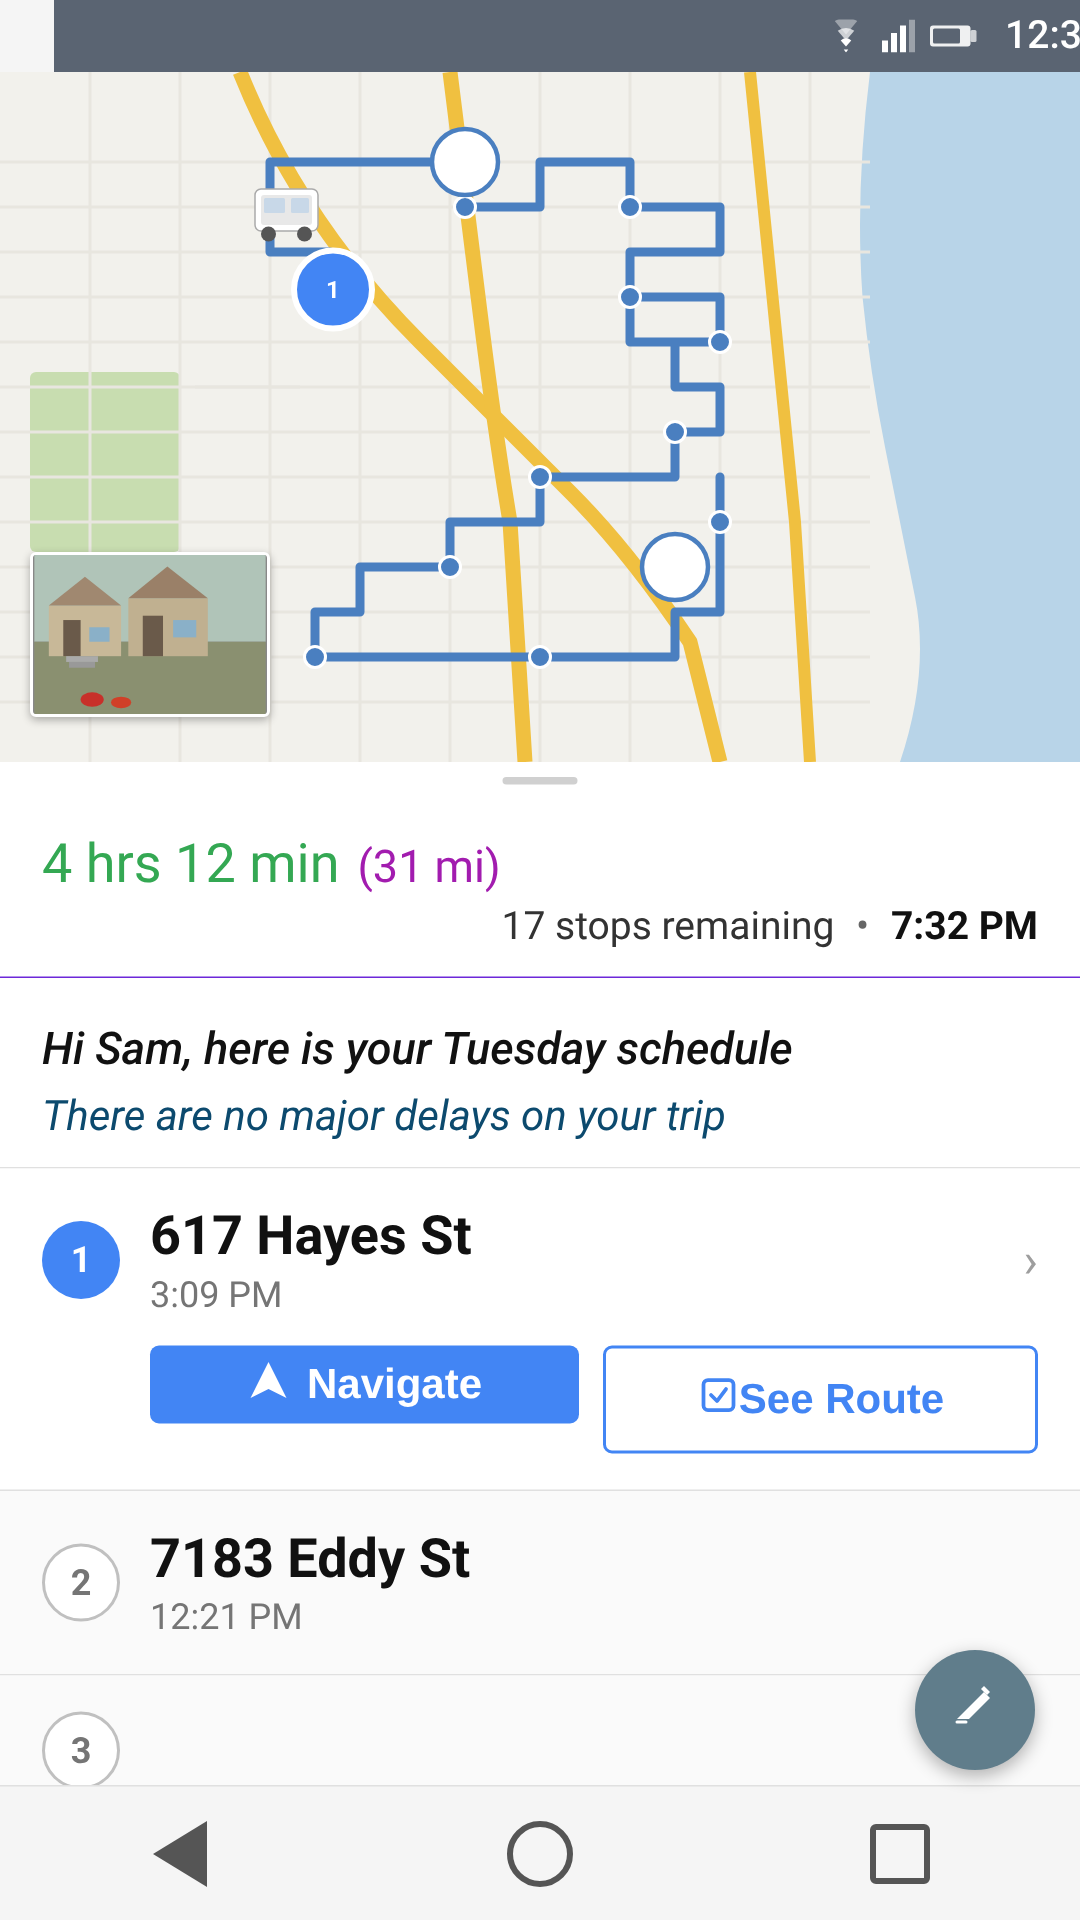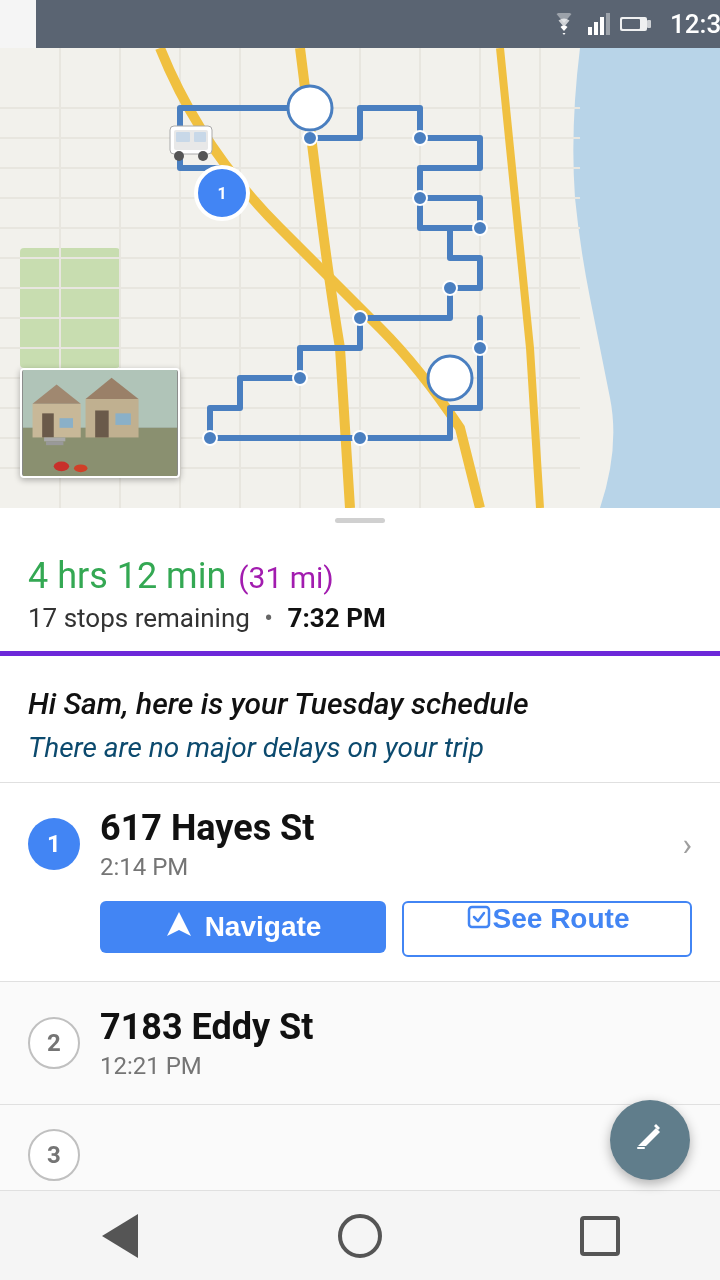--- a/index.html
+++ b/index.html
@@ -72,22 +72,23 @@
     
     .bottom-sheet {
       background: white;
       width: 720px;
       position: relative;
     }
 
     
     .time-summary {
       padding: 22px 28px 18px 28px;
-      border-bottom: 5px solid #6d28d9;
+      border-bottom: 1px solid #6d28d9;
       position: relative;
+      text-align: right;
     }
     .time-main {
       display: flex;
       align-items: baseline;
       gap: 12px;
       margin-top: 10px;
     }
     .time-duration {
       color: #34a853;
       font-size: 36px;
@@ -208,29 +209,29 @@
       align-items: center;
       justify-content: center;
       gap: 12px;
       cursor: pointer;
     }
     .btn-navigate .nav-icon {
       font-size: 26px;
     }
     .btn-see-route {
       flex: 1;
-      height: 56px;
+      height: 72px;
       background: white;
       color: #4285f4;
       border: 2px solid #4285f4;
       border-radius: 6px;
       font-size: 28px;
       font-weight: 600;
       display: flex;
-      align-items: flex-start;
+      align-items: center;
       justify-content: center;
       gap: 0;
       cursor: pointer;
     }
     .btn-see-route .route-icon {
       font-size: 26px;
     }
 
     
     .fab {
@@ -520,21 +521,21 @@
   <div class="schedule-header">
     <div class="schedule-title">Hi Sam, here is your Tuesday schedule</div>
     <div class="schedule-subtitle">There are no major delays on your trip</div>
   </div>
 
   <div class="stop-item active">
     <div class="stop-row">
       <div class="stop-number blue">1</div>
       <div class="stop-info">
         <div class="stop-address">617 Hayes St</div>
-        <div class="stop-time">2:14 PM</div>
+        <div class="stop-time">3:09 PM</div>
       </div>
       <div class="stop-chevron">›</div>
     </div>
     <div class="stop-actions">
       <button class="btn-navigate">
         <span class="nav-icon">
           <svg width="28" height="28" viewBox="0 0 28 28" fill="none">
             <polygon points="14,2 26,26 14,20 2,26" fill="white"></polygon>
           </svg>
         </span>

